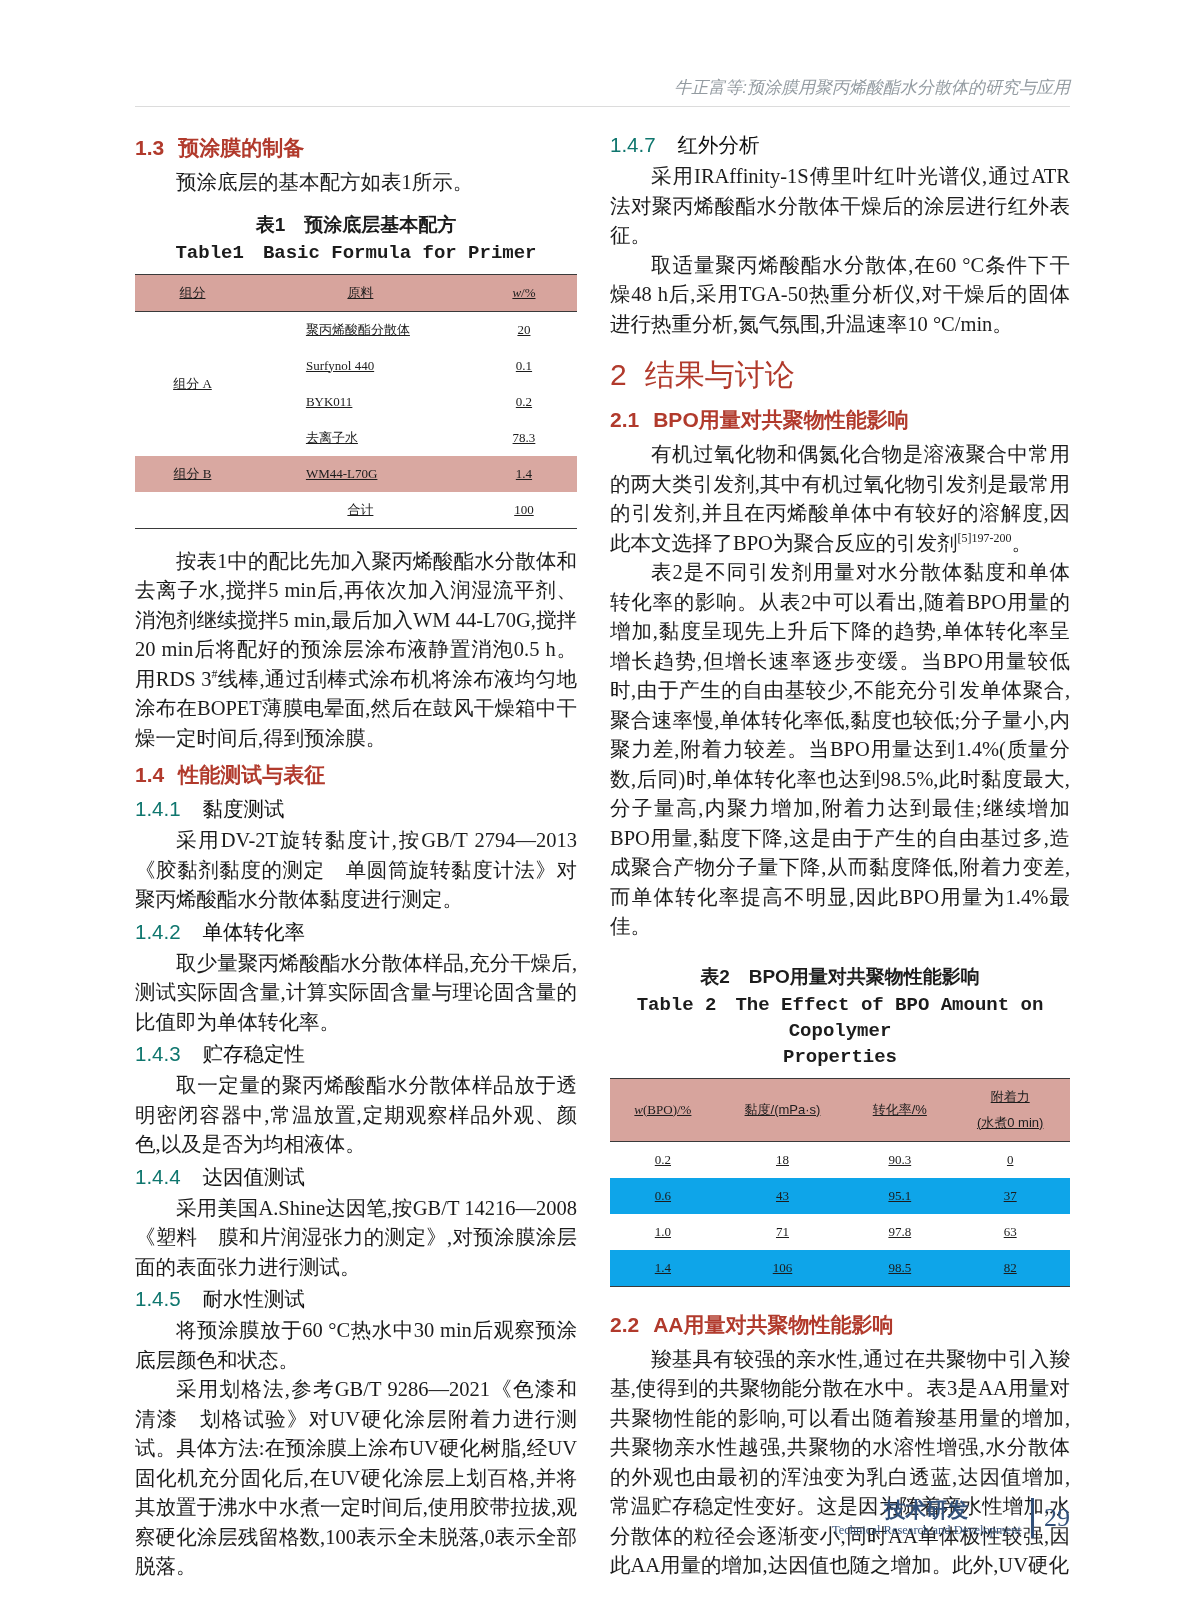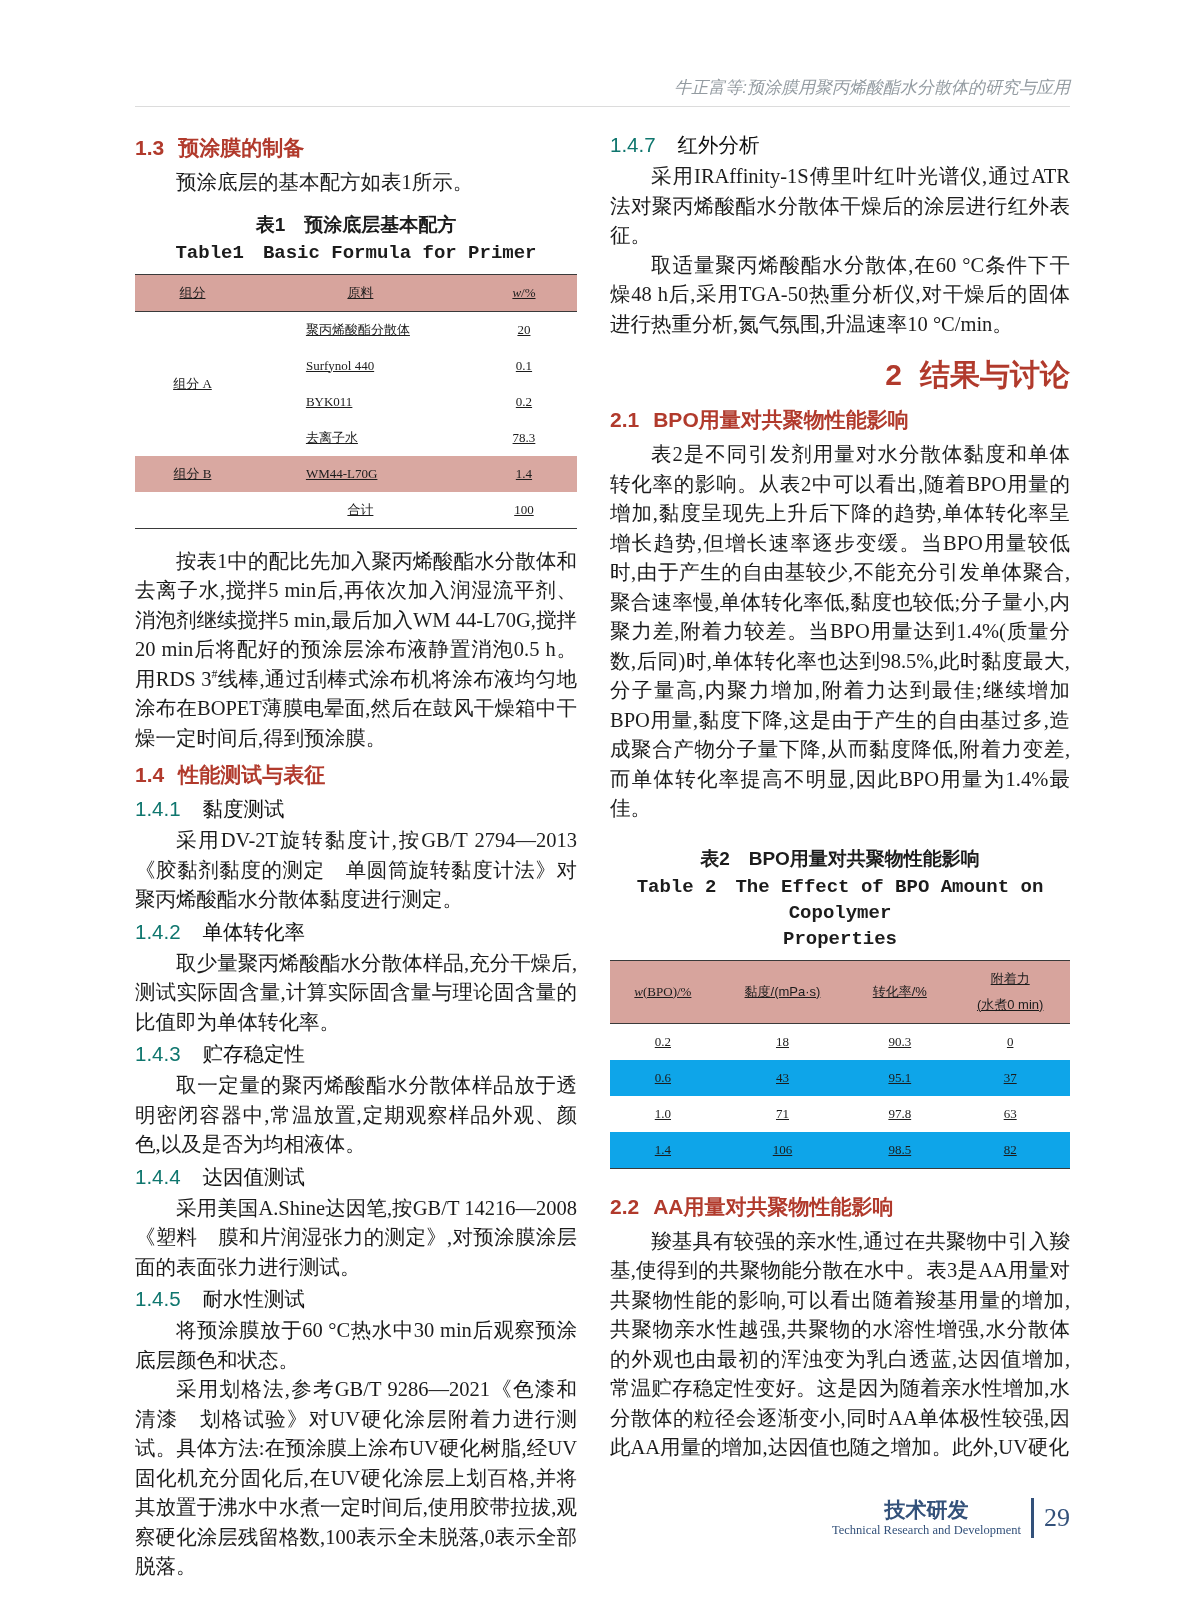--- a/index.html
+++ b/index.html
@@ -24,22 +24,22 @@
 
   
   .col{position:absolute;top:128px;}
   .col-left{left:135px;width:442px;}
   .col-right{left:610px;width:460px;}
 
   
   .sec-head{font-size:21px;font-weight:bold;color:#b13a2c;margin:6px 0 6px 0;
     font-family:"Liberation Sans","DejaVu Sans",sans-serif;}
   .sec-head .gap{display:inline-block;width:14px;}
-  .big-head{font-size:30px;font-weight:bold;color:#b13a2c;margin:16px 0 10px 0;
-    font-family:"Liberation Sans","DejaVu Sans",sans-serif;text-align:right;}
+  .big-head{font-size:30px;font-weight:normal;color:#b13a2c;margin:16px 0 10px 0;
+    font-family:"Liberation Sans","DejaVu Sans",sans-serif;}
   .big-head .gap{display:inline-block;width:18px;}
   .sub-head{font-size:20.5px;margin:3px 0 3px 0;
     font-family:"Liberation Sans","DejaVu Sans",sans-serif;color:#111;}
   .sub-head .num{color:#0f766e;}
   .sub-head .gap{display:inline-block;width:22px;}
 
   
   p.body{
     font-size:20.5px;line-height:29.5px;text-align:justify;margin:0;
     text-indent:2em;
@@ -179,20 +179,21 @@
     <p class="body">取适量聚丙烯酸酯水分散体,在60 °C条件下干燥48 h后,采用TGA-50热重分析仪,对干燥后的固体进行热重分析,氮气氛围,升温速率10 °C/min。</p>
 
     <div class="big-head">
       <span>2</span><span class="gap"></span><span>结果与讨论</span>
     </div>
 
     <div class="sec-head">
       <span>2.1</span><span class="gap"></span><span>BPO用量对共聚物性能影响</span>
     </div>
 
+    <p class="body"><span>有机过氧化物和偶氮化合物是溶液聚合中常用的两大类引发剂,其中有机过氧化物引发剂是最常用的引发剂,并且在丙烯酸单体中有较好的溶解度,因此本文选择了BPO为聚合反应的引发剂</span><sup>[5]197-200</sup><span>。</span></p>
 
     <p class="body">表2是不同引发剂用量对水分散体黏度和单体转化率的影响。从表2中可以看出,随着BPO用量的增加,黏度呈现先上升后下降的趋势,单体转化率呈增长趋势,但增长速率逐步变缓。当BPO用量较低时,由于产生的自由基较少,不能充分引发单体聚合,聚合速率慢,单体转化率低,黏度也较低;分子量小,内聚力差,附着力较差。当BPO用量达到1.4%(质量分数,后同)时,单体转化率也达到98.5%,此时黏度最大,分子量高,内聚力增加,附着力达到最佳;继续增加BPO用量,黏度下降,这是由于产生的自由基过多,造成聚合产物分子量下降,从而黏度降低,附着力变差,而单体转化率提高不明显,因此BPO用量为1.4%最佳。</p>
 
     <div class="tcap-zh" style="margin-top:22px">表2　BPO用量对共聚物性能影响</div>
     <div class="tcap-en">
       <div>Table 2　The Effect of BPO Amount on Copolymer</div>
       <div>Properties</div>
     </div>
 
     <table class="datatable" id="table2">

